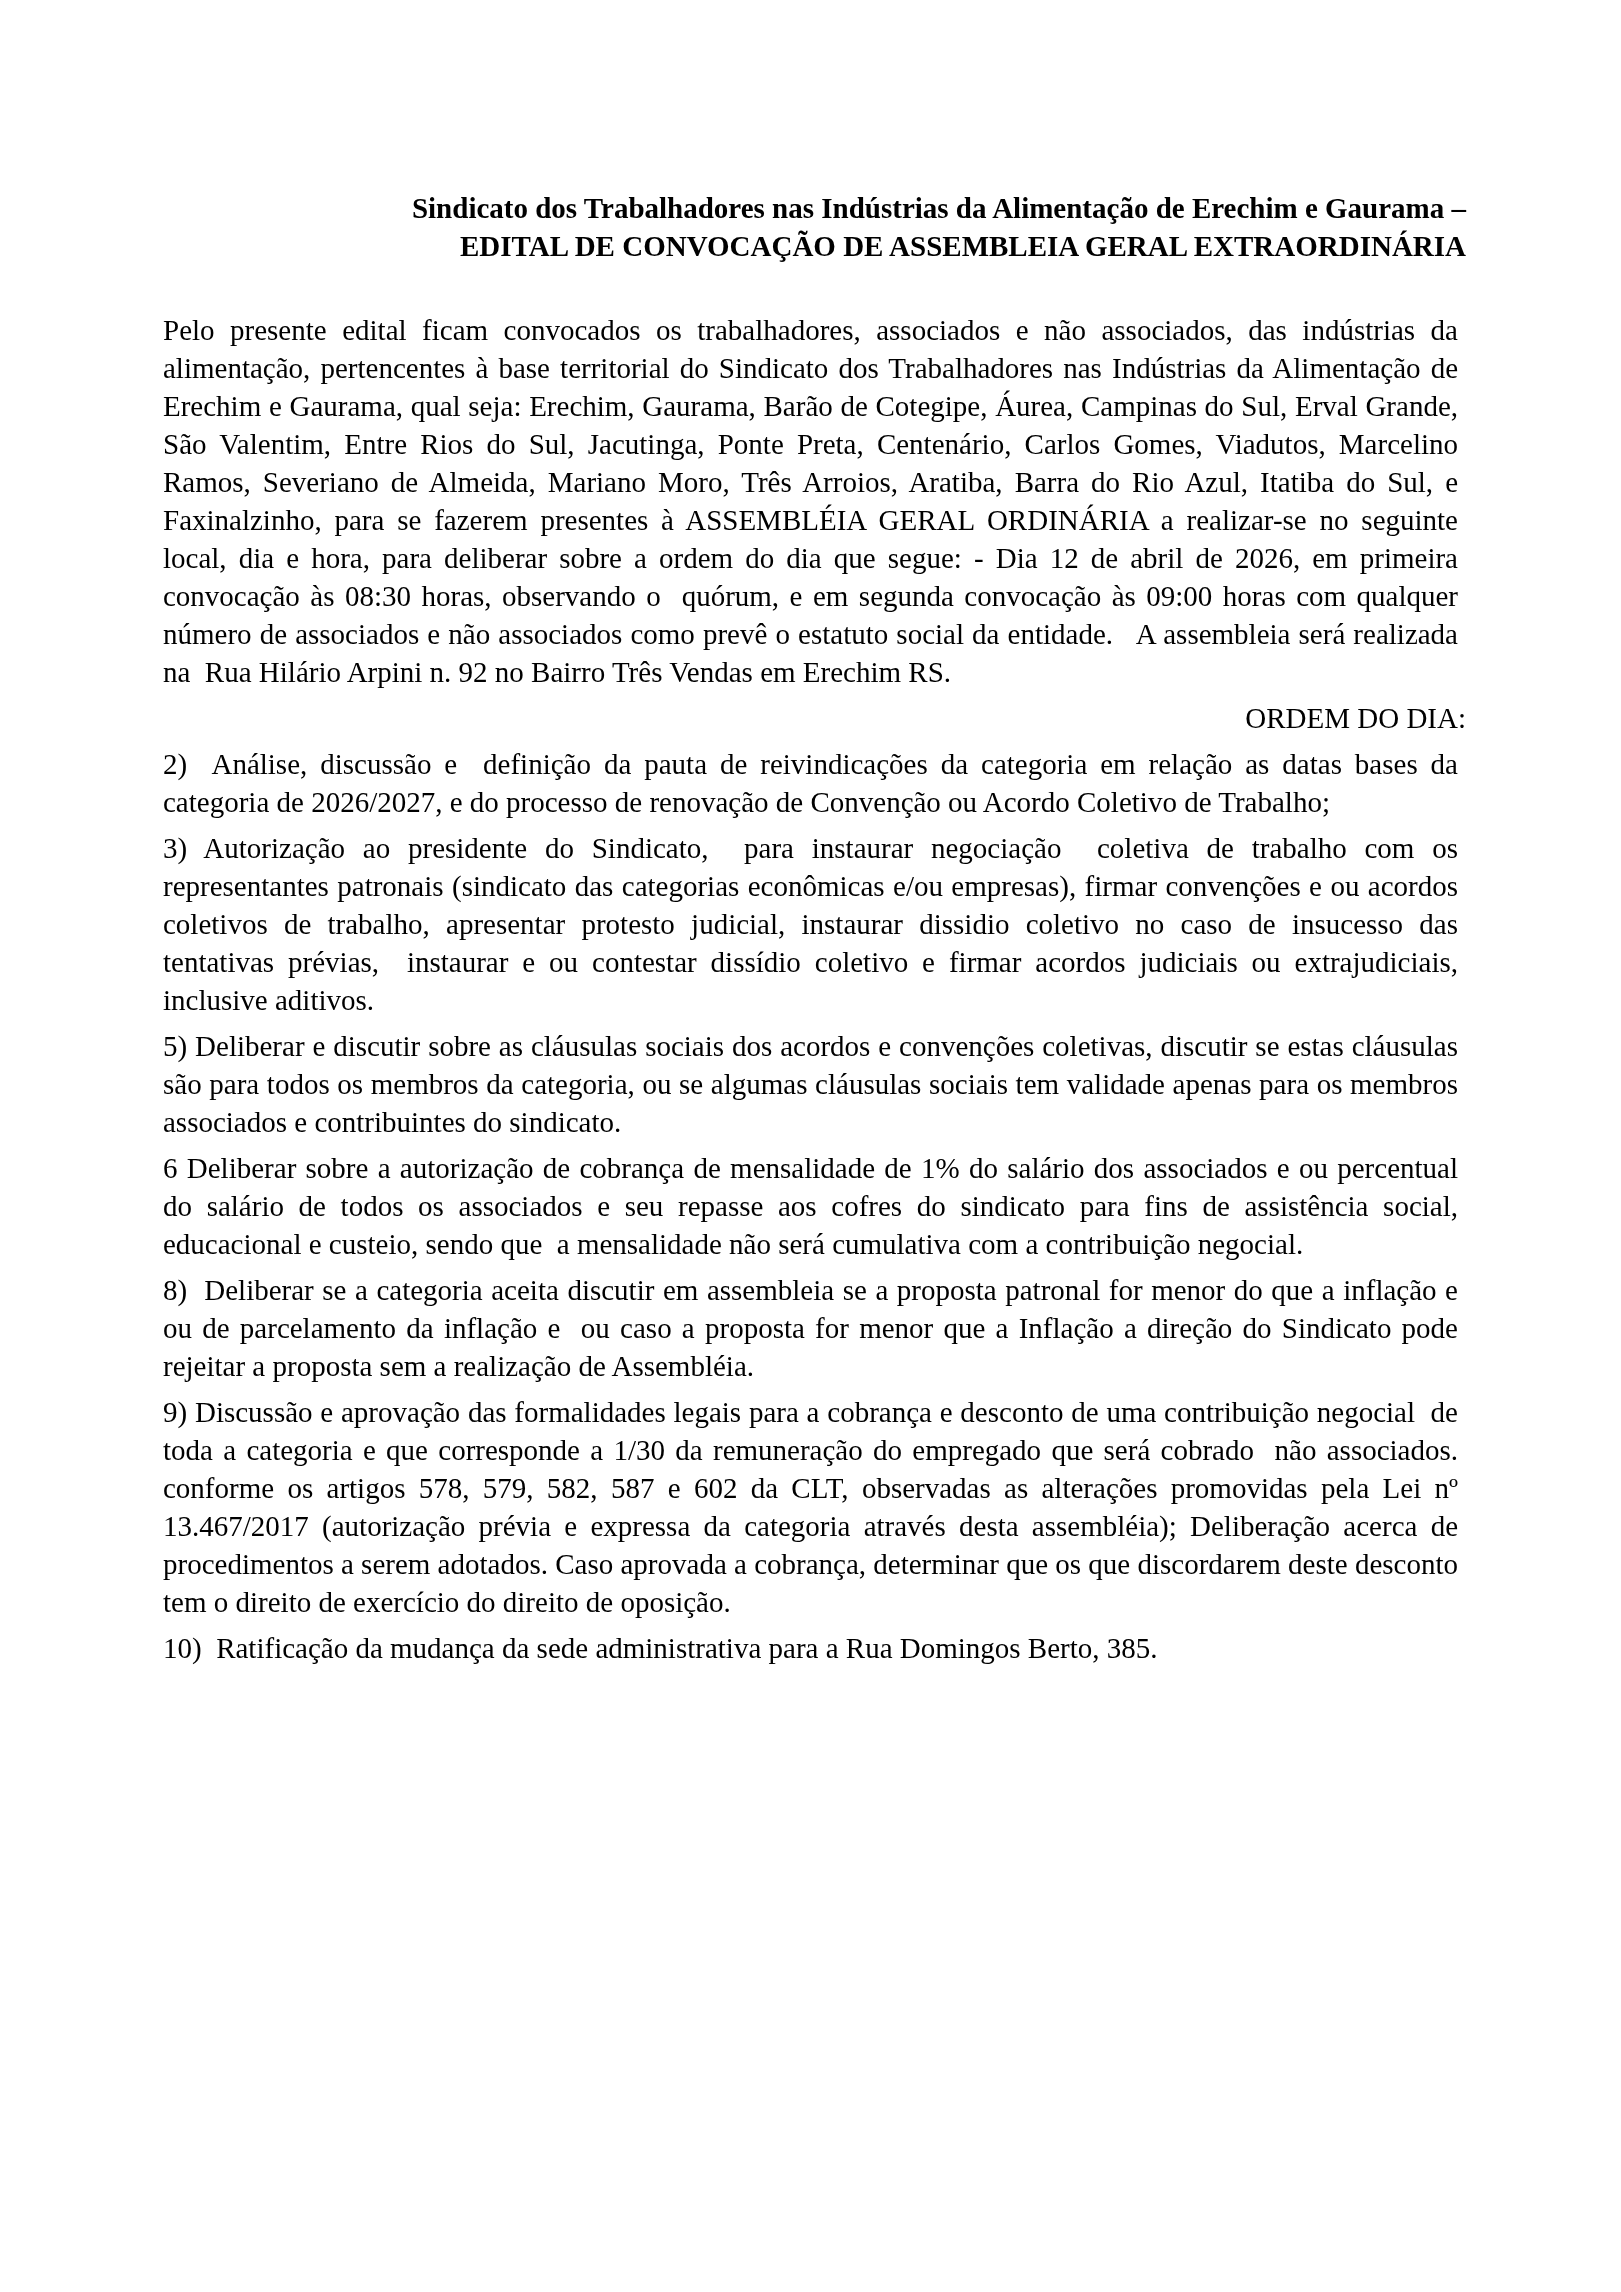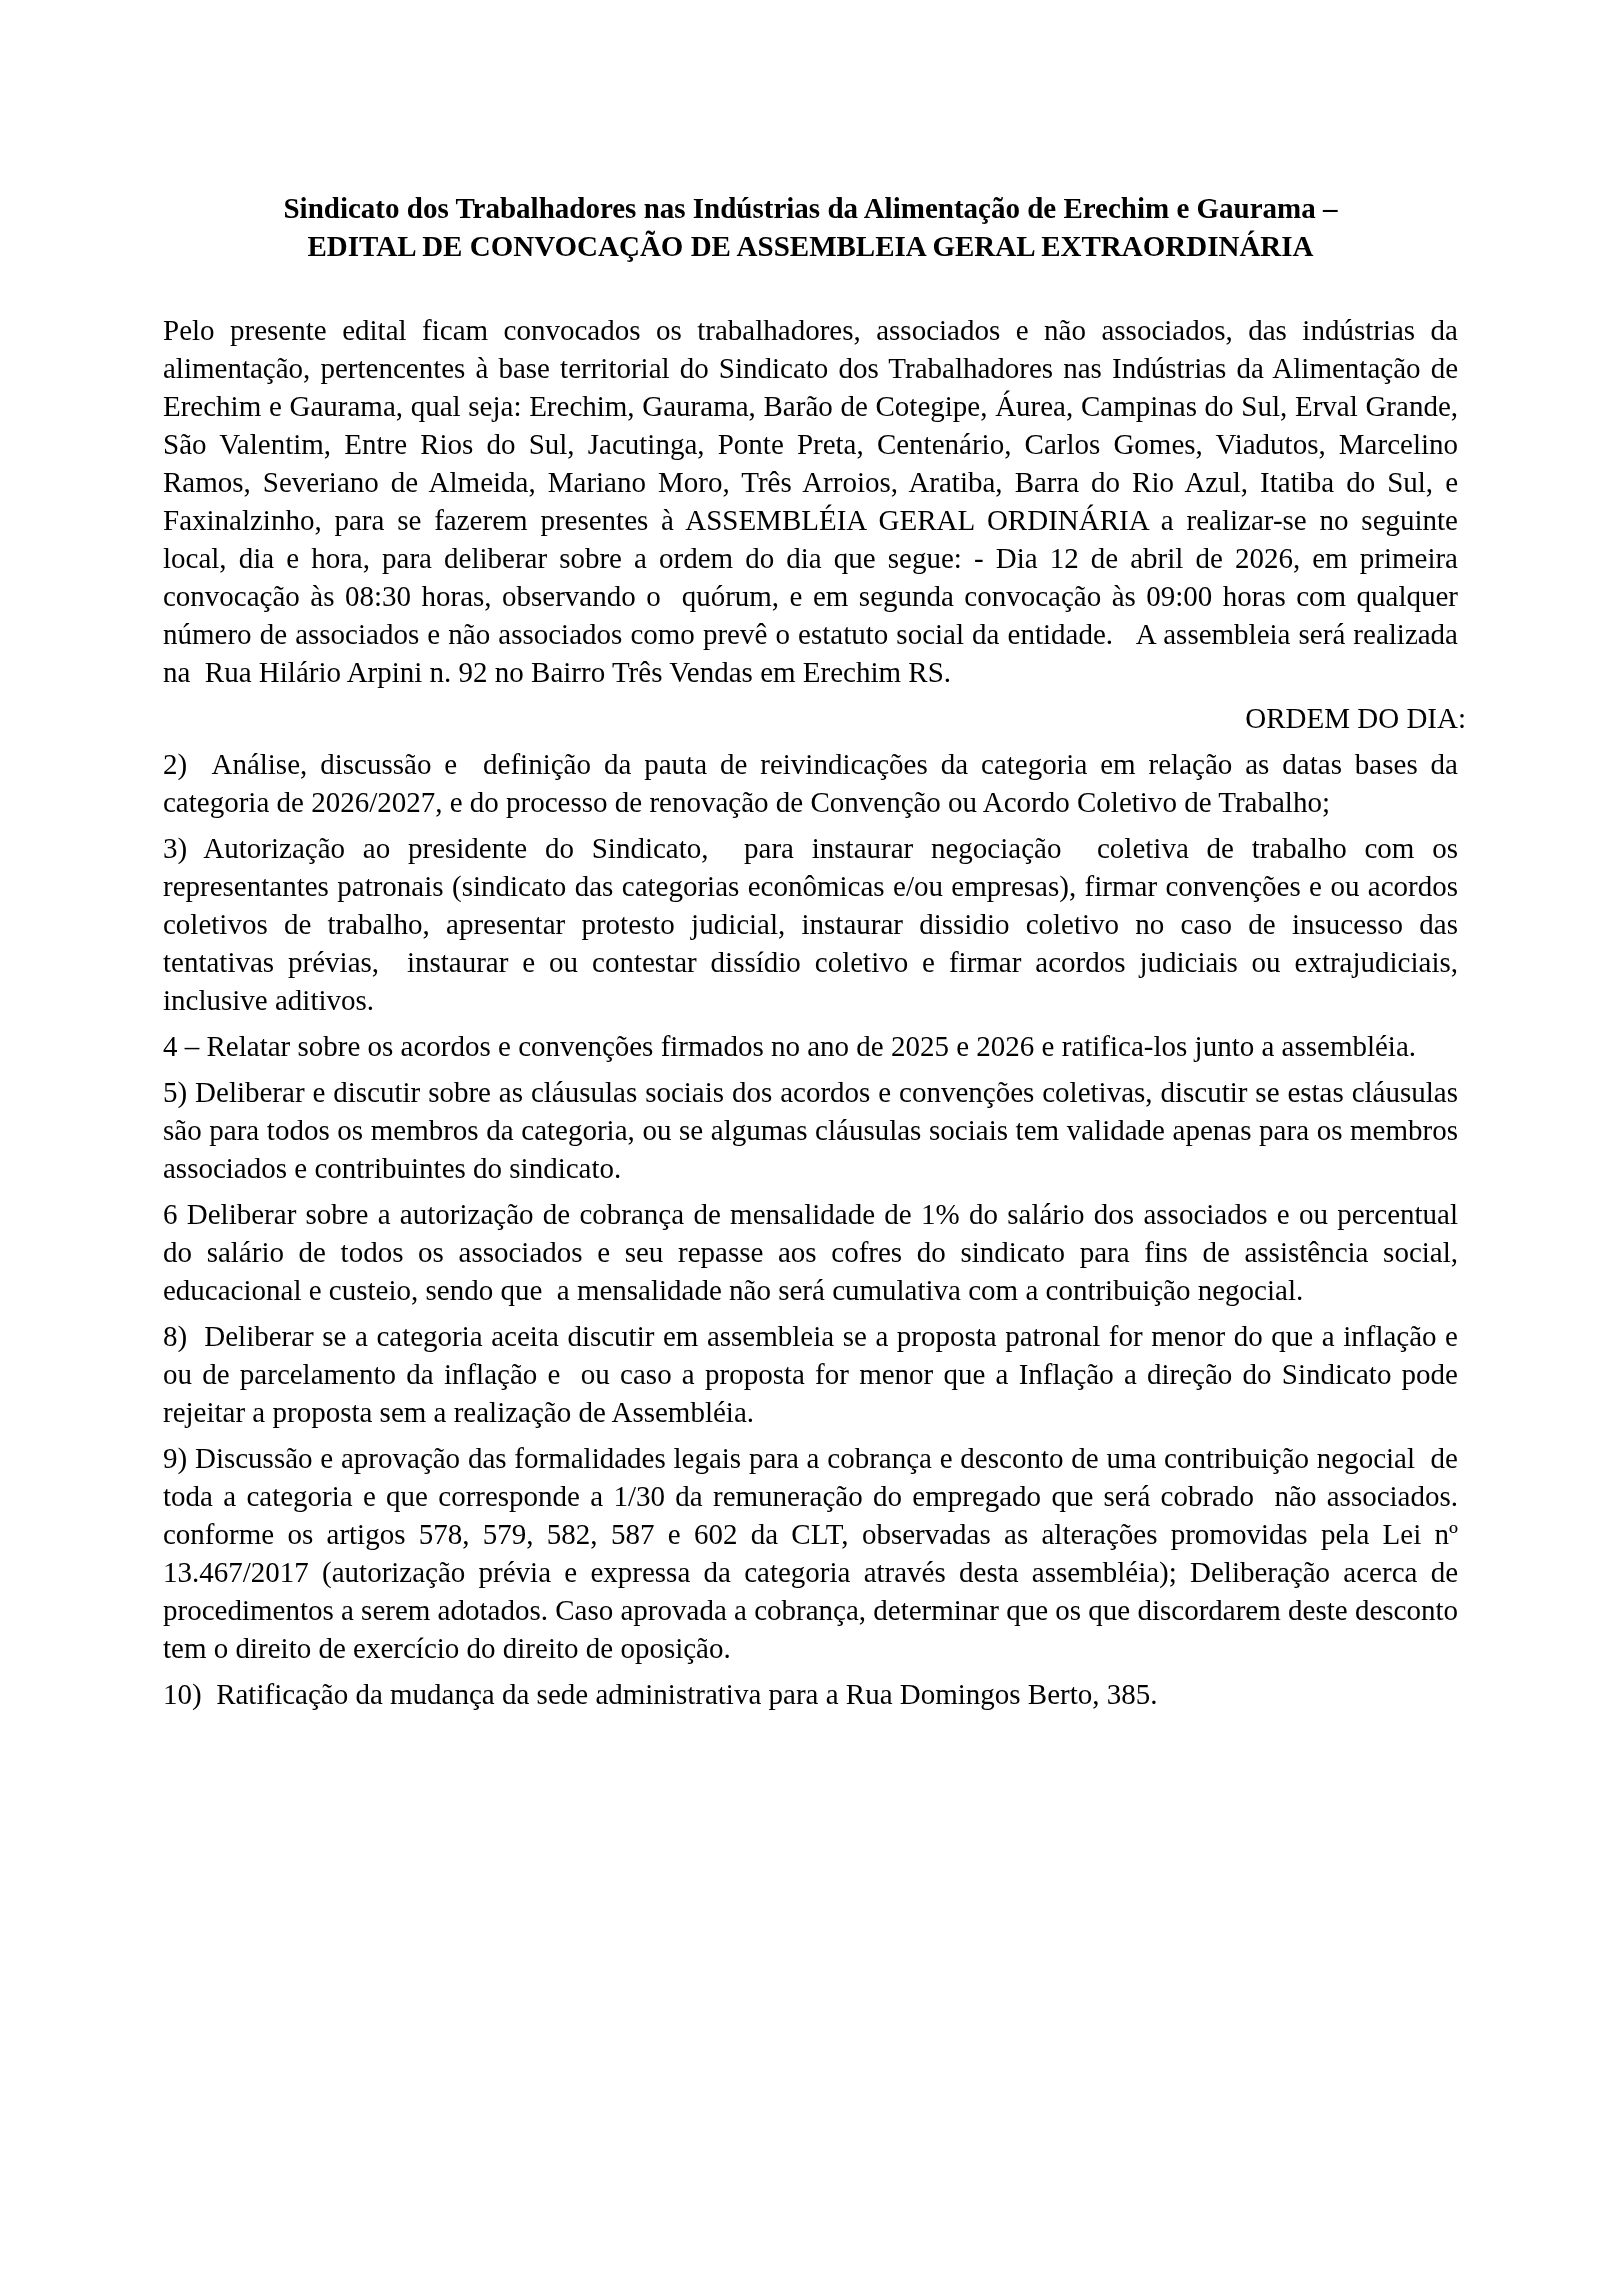--- a/index.html
+++ b/index.html
@@ -17,21 +17,21 @@
     color: #000000;
     font-family: "Liberation Serif", "DejaVu Serif", serif;
     font-size: 29px;
     line-height: 38px;
     padding: 189px 155px 0 155px;
     box-sizing: border-box;
     overflow: hidden;
   }
   .doc-header .header-line {
     font-weight: bold;
-    text-align: center;
+    text-align: right;
     white-space: pre-wrap;
   }
   .blank-line {
     height: 38px;
   }
   .para {
     margin: 8px;
     text-align: justify;
     white-space: pre-wrap;
   }
@@ -52,21 +52,20 @@
   </div>
 
   <div class="blank-line"></div>
 
   <p class="para">Pelo presente edital ficam convocados os trabalhadores, associados e não associados, das indústrias da alimentação, pertencentes à base territorial do Sindicato dos Trabalhadores nas Indústrias da Alimentação de Erechim e Gaurama, qual seja: Erechim, Gaurama, Barão de Cotegipe, Áurea, Campinas do Sul, Erval Grande, São Valentim, Entre Rios do Sul, Jacutinga, Ponte Preta, Centenário, Carlos Gomes, Viadutos, Marcelino Ramos, Severiano de Almeida, Mariano Moro, Três Arroios, Aratiba, Barra do Rio Azul, Itatiba do Sul, e Faxinalzinho, para se fazerem presentes à ASSEMBLÉIA GERAL ORDINÁRIA a realizar-se no seguinte local, dia e hora, para deliberar sobre a ordem do dia que segue: - Dia 12 de abril de 2026, em primeira convocação às 08:30 horas, observando o  quórum, e em segunda convocação às 09:00 horas com qualquer número de associados e não associados como prevê o estatuto social da entidade.   A assembleia será realizada   na  Rua Hilário Arpini n. 92 no Bairro Três Vendas em Erechim RS.</p>
 
   <p class="heading-line">ORDEM DO DIA:</p>
 
   <p class="para">2)  Análise, discussão e  definição da pauta de reivindicações da categoria em relação as datas bases da categoria de 2026/2027, e do processo de renovação de Convenção ou Acordo Coletivo de Trabalho;</p>
   <p class="para">3) Autorização ao presidente do Sindicato,  para instaurar negociação  coletiva de trabalho com os representantes patronais (sindicato das categorias econômicas e/ou empresas), firmar convenções e ou acordos coletivos de trabalho, apresentar protesto judicial, instaurar dissidio coletivo no caso de insucesso das tentativas prévias,  instaurar e ou contestar dissídio coletivo e firmar acordos judiciais ou extrajudiciais, inclusive aditivos.</p>
-  <p class="para">4 – Relatar sobre os acordos e convenções firmados no ano de 2025 e 2026 e ratifica-los junto a assembléia.</p>
   <p class="para">5) Deliberar e discutir sobre as cláusulas sociais dos acordos e convenções coletivas, discutir se estas cláusulas são para todos os membros da categoria, ou se algumas cláusulas sociais tem validade apenas para os membros associados e contribuintes do sindicato.</p>
   <p class="para">6 Deliberar sobre a autorização de cobrança de mensalidade de 1% do salário dos associados e ou percentual do salário de todos os associados e seu repasse aos cofres do sindicato para fins de assistência social, educacional e custeio, sendo que  a mensalidade não será cumulativa com a contribuição negocial.</p>
   <p class="para">8)  Deliberar se a categoria aceita discutir em assembleia se a proposta patronal for menor do que a inflação e ou de parcelamento da inflação e  ou caso a proposta for menor que a Inflação a direção do Sindicato pode rejeitar a proposta sem a realização de Assembléia.</p>
   <p class="para">9) Discussão e aprovação das formalidades legais para a cobrança e desconto de uma contribuição negocial  de toda a categoria e que corresponde a 1/30 da remuneração do empregado que será cobrado  não associados.  conforme os artigos 578, 579, 582, 587 e 602 da CLT, observadas as alterações promovidas pela Lei nº 13.467/2017 (autorização prévia e expressa da categoria através desta assembléia); Deliberação acerca de procedimentos a serem adotados. Caso aprovada a cobrança, determinar que os que discordarem deste desconto tem o direito de exercício do direito de oposição.</p>
   <p class="para">10)  Ratificação da mudança da sede administrativa para a Rua Domingos Berto, 385.</p>
 
 </div>
 
 
 </body></html>

